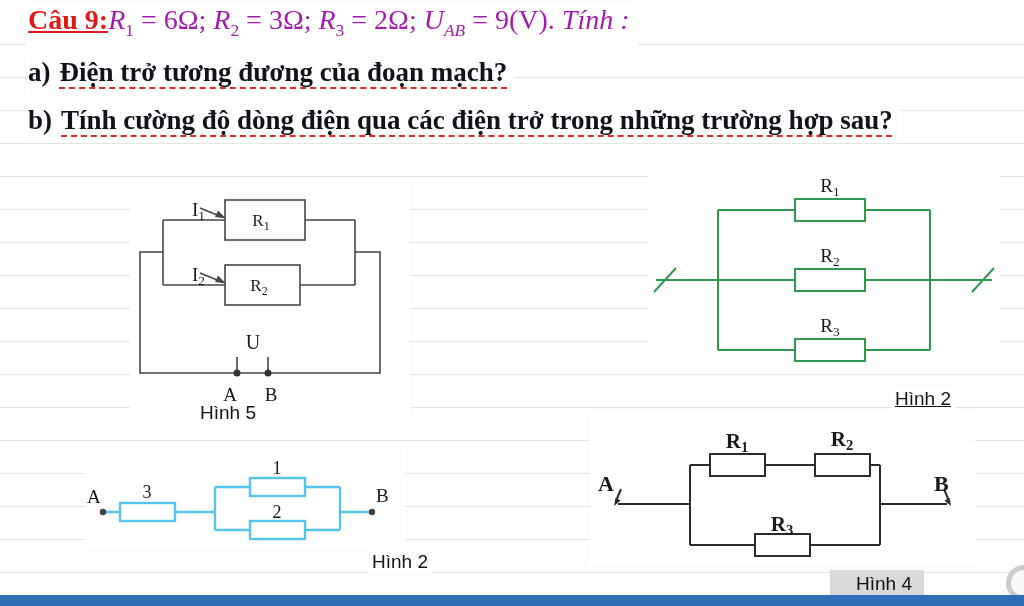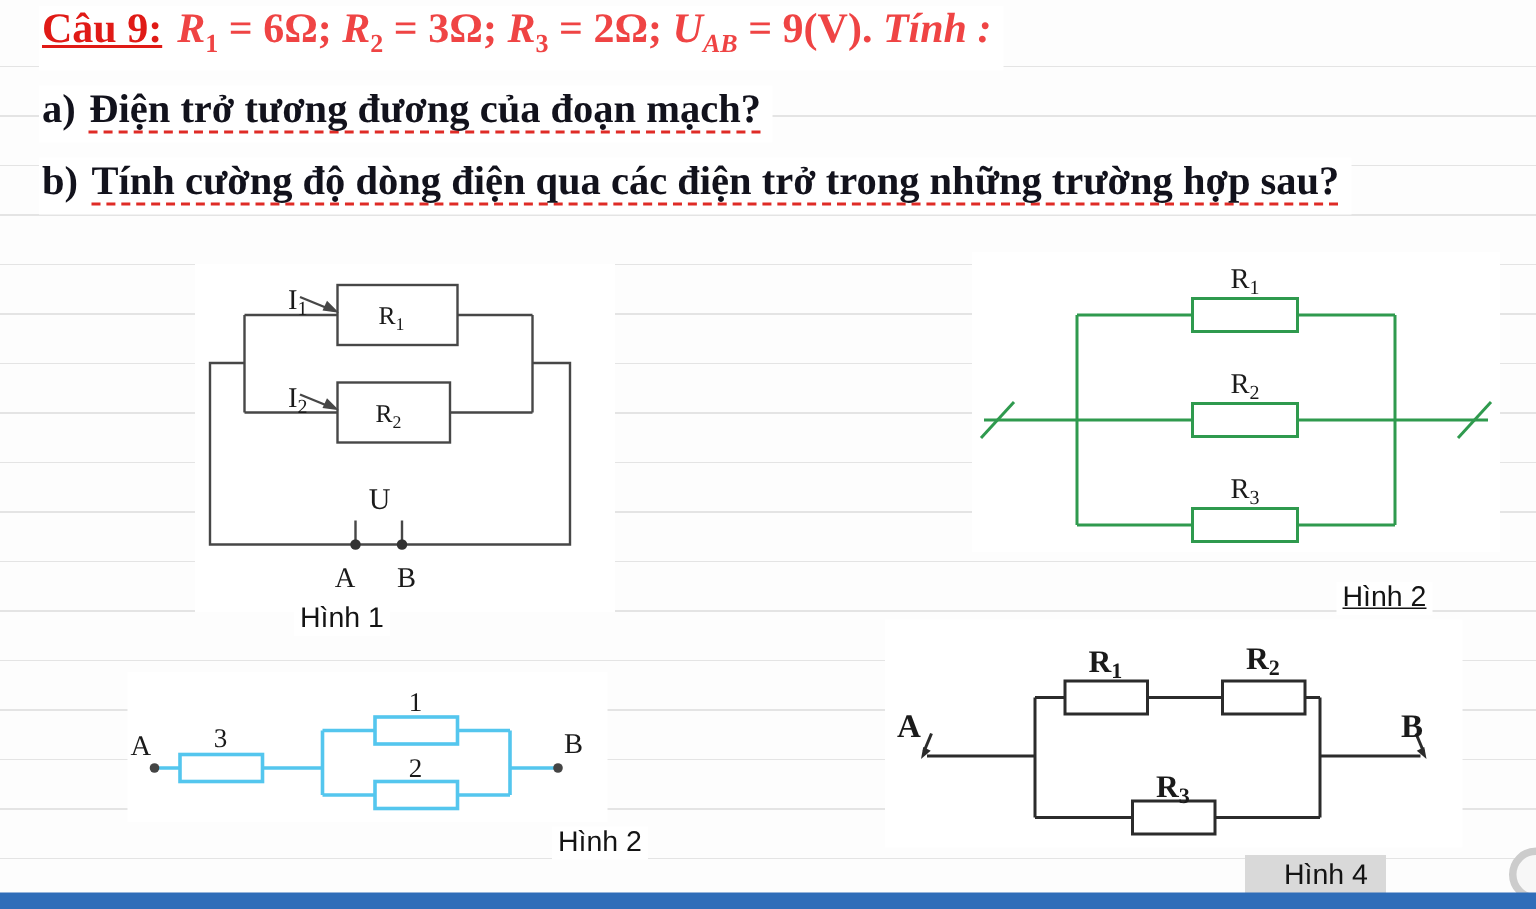--- a/index.html
+++ b/index.html
@@ -9,22 +9,22 @@
   .page {
     position:relative; width:1024px; height:606px; overflow:hidden;
     background-color:#fdfdfd;
     background-image: repeating-linear-gradient(to bottom,
       transparent 0px, transparent 32px, #e4e4e4 32px, #e4e4e4 33px);
     background-position: 0 12px;
   }
 
   .textline { position:absolute; white-space:nowrap; background:#fff; padding:0 8px 7px 2px; }
   .title { left:26px; top:4px; font-size:28px; font-weight:bold; }
-  .qlabel { color:#e01a16; text-decoration:underline; margin-right:10px; }
-  .formula { color:#ef4444; font-weight:bold; }
+  .qlabel { color:#e01a16; text-decoration:underline; }
+  .formula { color:#a21caf; font-weight:normal; }
   .formula .var { font-style:italic; }
   .formula sub { font-size:62%; }
 
   .part { font-size:27px; font-weight:bold; color:#12121c; }
   .part-a { left:26px; top:57px; }
   .part-b { left:26px; top:105px; }
   .ppre { margin-right:9px; }
   .uline {
     text-decoration-line: underline;
     text-decoration-style: dashed;
@@ -56,21 +56,21 @@
   .edge-circle {
     position:absolute; left:1006px; top:565px; width:36px; height:36px;
     border-radius:50%; border:5px solid #cccccc; background:#f7f7f7;
   }
 </style>
 </head>
 <body>
 
 <div class="page">
 
-  <div class="fig" style="left:130px; top:176px; width:280px; height:232px;">
+  <div class="fig" style="left:130px; top:186px; width:280px; height:232px;">
     <svg width="280" height="232" viewBox="0 0 280 232">
       <path class="w1" d="M33 34 H95 M175 34 H225 M33 99 H95 M170 99 H225 M33 34 V99 M225 34 V99 M33 66 H10 V187 H250 V66 H225 M107 187 V171 M138 187 V171"></path>
       <rect class="b1" x="95" y="14" width="80" height="40"></rect>
       <rect class="b1" x="95" y="79" width="75" height="40"></rect>
       <line class="w1" x1="70" y1="22" x2="92" y2="31"></line>
       <polygon fill="#474747" points="96,32.5 85,31 88,24.5"></polygon>
       <line class="w1" x1="70" y1="87" x2="92" y2="96"></line>
       <polygon fill="#474747" points="96,97.5 85,96 88,89.5"></polygon>
       <circle cx="107" cy="187" r="3.5" fill="#333"></circle>
       <circle cx="138" cy="187" r="3.5" fill="#333"></circle>
@@ -129,21 +129,21 @@
       <polygon fill="#2b2b2b" points="361,93 354.5,87.5 359.5,85"></polygon>
 
       <text x="8" y="78" font-size="22" font-weight="bold">A</text>
       <text x="344" y="78" font-size="22" font-weight="bold">B</text>
       <text x="147" y="35" font-size="21" font-weight="bold" text-anchor="middle"><tspan>R</tspan><tspan class="sub" dy="4">1</tspan></text>
       <text x="252" y="33" font-size="21" font-weight="bold" text-anchor="middle"><tspan>R</tspan><tspan class="sub" dy="4">2</tspan></text>
       <text x="192" y="118" font-size="21" font-weight="bold" text-anchor="middle"><tspan>R</tspan><tspan class="sub" dy="4">3</tspan></text>
     </svg>
   </div>
 
-  <div class="caption" style="left:196px; top:402px;">Hình 1</div>
+  <div class="caption" style="left:196px; top:402px;">Hình 5</div>
   <div class="caption" style="left:891px; top:388px;text-decoration:underline;">Hình 2</div>
   <div class="caption" style="left:368px; top:551px;">Hình 2</div>
   <div class="caption hl" style="left:830px; top:570px;padding-left:26px;">Hình 4</div>
 
   <div class="textline title">
     <span class="qlabel">Câu 9:</span><span class="formula"><span class="var">R</span><sub>1</sub><span> = 6Ω; </span><span class="var">R</span><sub>2</sub><span> = 3Ω; </span><span class="var">R</span><sub>3</sub><span> = 2Ω; </span><span class="var">U</span><sub class="var">AB</sub><span> = 9(V). </span><span class="var">Tính :</span></span>
   </div>
 
   <div class="textline part part-b">
     <span class="ppre">b)</span><span class="uline">Tính cường độ dòng điện qua các điện trở trong những trường hợp sau?</span>

